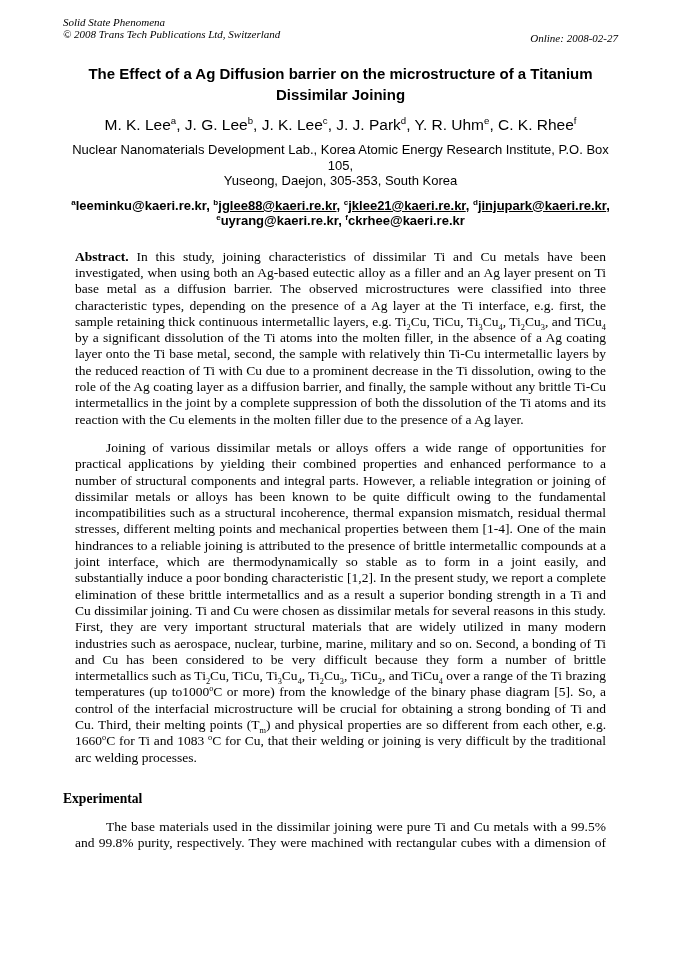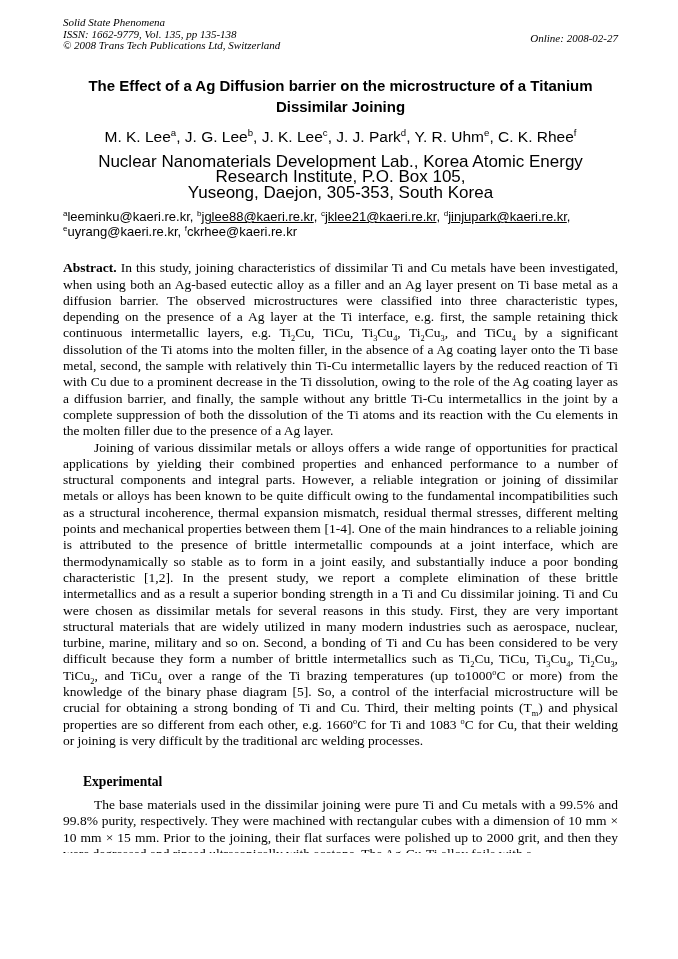--- a/index.html
+++ b/index.html
@@ -27,58 +27,57 @@
     text-align:center;
     margin:23px 0 0 0;
   }
   .authors{
     font-family:"Liberation Sans",sans-serif;
     font-size:15.5px;line-height:20px;
     text-align:center;margin-top:10px;
   }
   .affiliation{
     font-family:"Liberation Sans",sans-serif;
-    font-size:17px;line-height:15.5px;
+    font-size:13px;line-height:15.5px;
     text-align:center;margin-top:7px;
   }
   .emails{
     font-family:"Liberation Sans",sans-serif;
     font-size:13px;line-height:15px;
-    text-align:left;margin-top:9px;
+    text-align:center;margin-top:9px;font-weight:bold;
   }
   .keywords{
     font-family:"Liberation Sans",sans-serif;
     font-size:13.5px;line-height:16px;
     margin-top:22px;
   }
   
   .body-par{
     font-size:13.5px;line-height:16.3px;
-    text-align:justify;margin:0;
+    text-align:justify;margin:12px;
   }
   .abstract{margin-top:21px;}
   .section-heading{
     font-size:13.6px;font-weight:bold;
     margin:17px 0 7px 0;
   }
-  .section-heading.exp{margin-top:25px;margin-left:20px;}
+  .section-heading.exp{margin-top:25px;}
   .indent{text-indent:31px;}
   sup{font-size:62%;line-height:0;vertical-align:super;}
   sub{font-size:62%;line-height:0;vertical-align:sub;}
   .u{text-decoration:underline;}
   b{font-weight:bold;}
 </style>
 </head>
 <body>
 
 <div class="page">
 
   <header class="pub-header">
     <div>Solid State Phenomena</div>
-    <div>ISSN: 1662-9779, Vol. 135, pp 135-138</div>
     <div>© 2008 Trans Tech Publications Ltd, Switzerland</div>
     <div class="pub-right">Online: 2008-02-27</div>
   </header>
 
   <h1 class="title">The Effect of a Ag Diffusion barrier on the microstructure of a Titanium Dissimilar Joining</h1>
 
   <div class="authors">M. K. Lee<sup>a</sup>, J. G. Lee<sup>b</sup>, J. K. Lee<sup>c</sup>, J. J. Park<sup>d</sup>, Y. R. Uhm<sup>e</sup>, C. K. Rhee<sup>f</sup></div>
 
   <div class="affiliation">
     <span>Nuclear Nanomaterials Development Lab., Korea Atomic Energy Research Institute, P.O. Box 105,</span><br>

